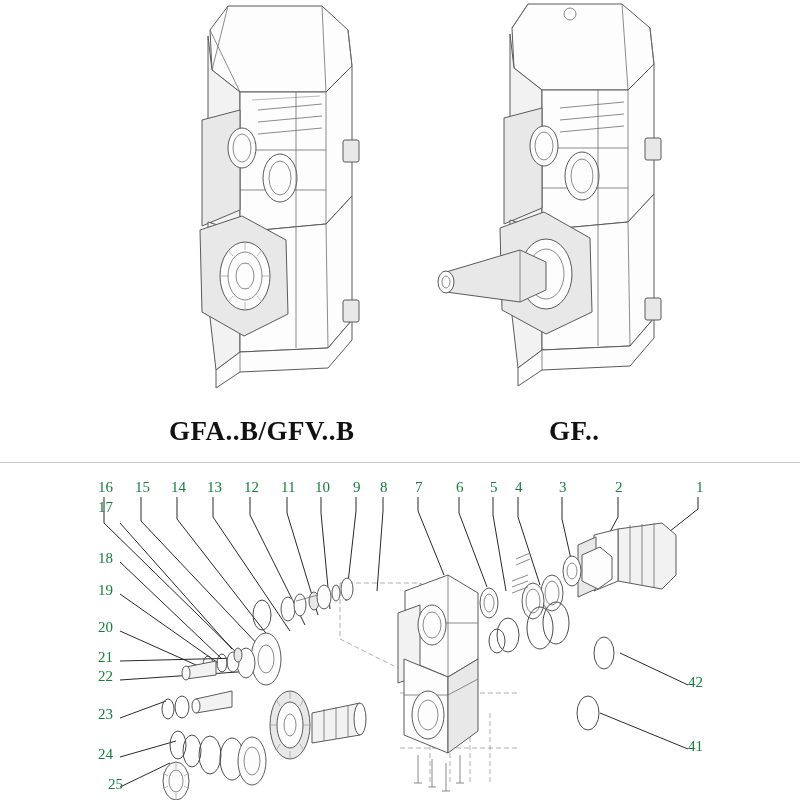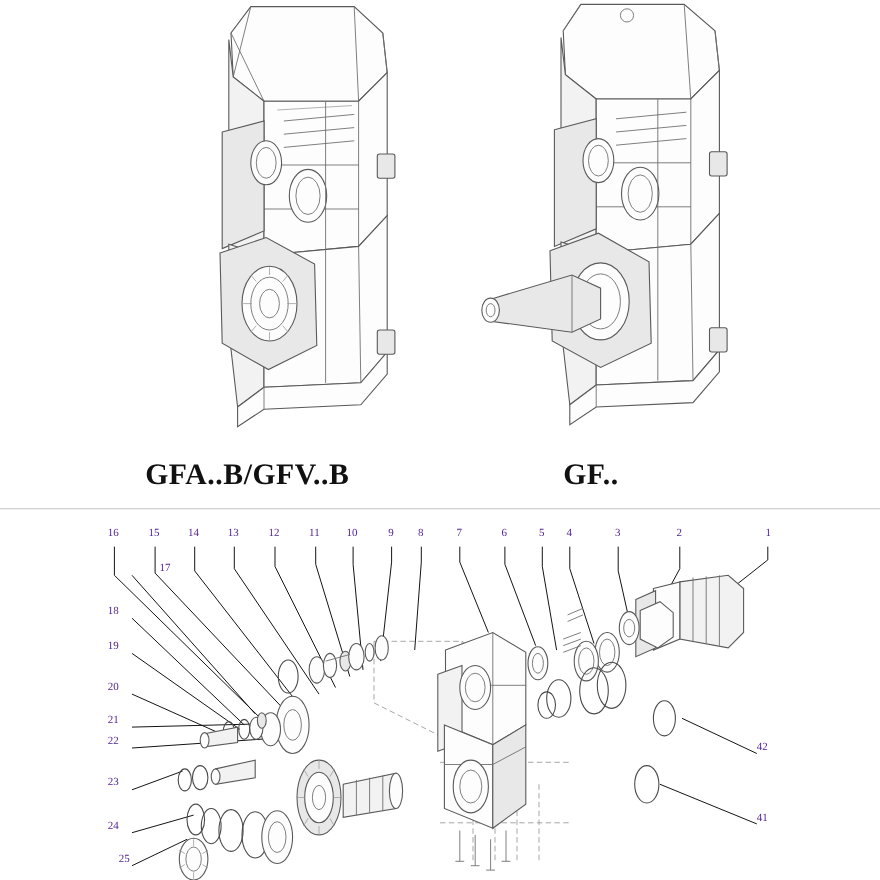--- a/index.html
+++ b/index.html
@@ -36,20 +36,21 @@
   .view-right { left: 400px; width: 320px; height: 400px; }
 
   .caption {
     position: absolute;
     font-family: "Liberation Serif", serif;
     font-weight: bold;
     font-size: 27px;
     letter-spacing: 0.5px;
     color: #111;
     white-space: nowrap;
+    margin-left: 37px;
   }
   .caption-left { left: 132px; top: 416px; }
   .caption-right { left: 512px; top: 416px; }
 
   
   .divider {
     position: absolute;
     left: 0; top: 462px;
     width: 800px; height: 1px;
     background: #c9c9c9;
@@ -58,22 +59,22 @@
   
   .bottom-section {
     position: absolute;
     left: 0; top: 463px;
     width: 800px; height: 337px;
     overflow: hidden;
   }
   .callout-num {
     position: absolute;
     font-family: "Liberation Serif", serif;
-    font-size: 10px;
-    color: #4c1d95;
+    font-size: 15px;
+    color: #15803d;
     white-space: nowrap;
   }
   svg { display: block; }
   .ln { fill: none; stroke: #4a4a4a; stroke-width: 1; }
   .ln-thin { fill: none; stroke: #6d6d6d; stroke-width: 0.8; }
   .ln-light { fill: none; stroke: #9a9a9a; stroke-width: 0.7; }
   .fillpale { fill: #f2f2f2; stroke: #5a5a5a; stroke-width: 1; }
   .fillpale2 { fill: #e8e8e8; stroke: #5a5a5a; stroke-width: 1; }
   .fillwhite { fill: #fdfdfd; stroke: #5a5a5a; stroke-width: 1; }
   .dash { fill: none; stroke: #8c8c8c; stroke-width: 0.7; stroke-dasharray: 5 3; }
@@ -328,21 +329,21 @@
     <div class="callout-num" style="left:353px; top:16px;">9</div>
     <div class="callout-num" style="left:380px; top:16px;">8</div>
     <div class="callout-num" style="left:415px; top:16px;">7</div>
     <div class="callout-num" style="left:456px; top:16px;">6</div>
     <div class="callout-num" style="left:490px; top:16px;">5</div>
     <div class="callout-num" style="left:515px; top:16px;">4</div>
     <div class="callout-num" style="left:559px; top:16px;">3</div>
     <div class="callout-num" style="left:615px; top:16px;">2</div>
     <div class="callout-num" style="left:696px; top:16px;">1</div>
 
-    <div class="callout-num" style="left:98px; top:48px;margin-left:47px;">17</div>
+    <div class="callout-num" style="left:98px; top:36px;">17</div>
     <div class="callout-num" style="left:98px; top:87px;">18</div>
     <div class="callout-num" style="left:98px; top:119px;">19</div>
     <div class="callout-num" style="left:98px; top:156px;">20</div>
     <div class="callout-num" style="left:98px; top:186px;text-align:center;">21</div>
     <div class="callout-num" style="left:98px; top:205px;">22</div>
     <div class="callout-num" style="left:98px; top:243px;">23</div>
     <div class="callout-num" style="left:98px; top:283px;">24</div>
     <div class="callout-num" style="left:108px; top:313px;">25</div>
 
     <div class="callout-num" style="left:688px; top:211px;">42</div>

